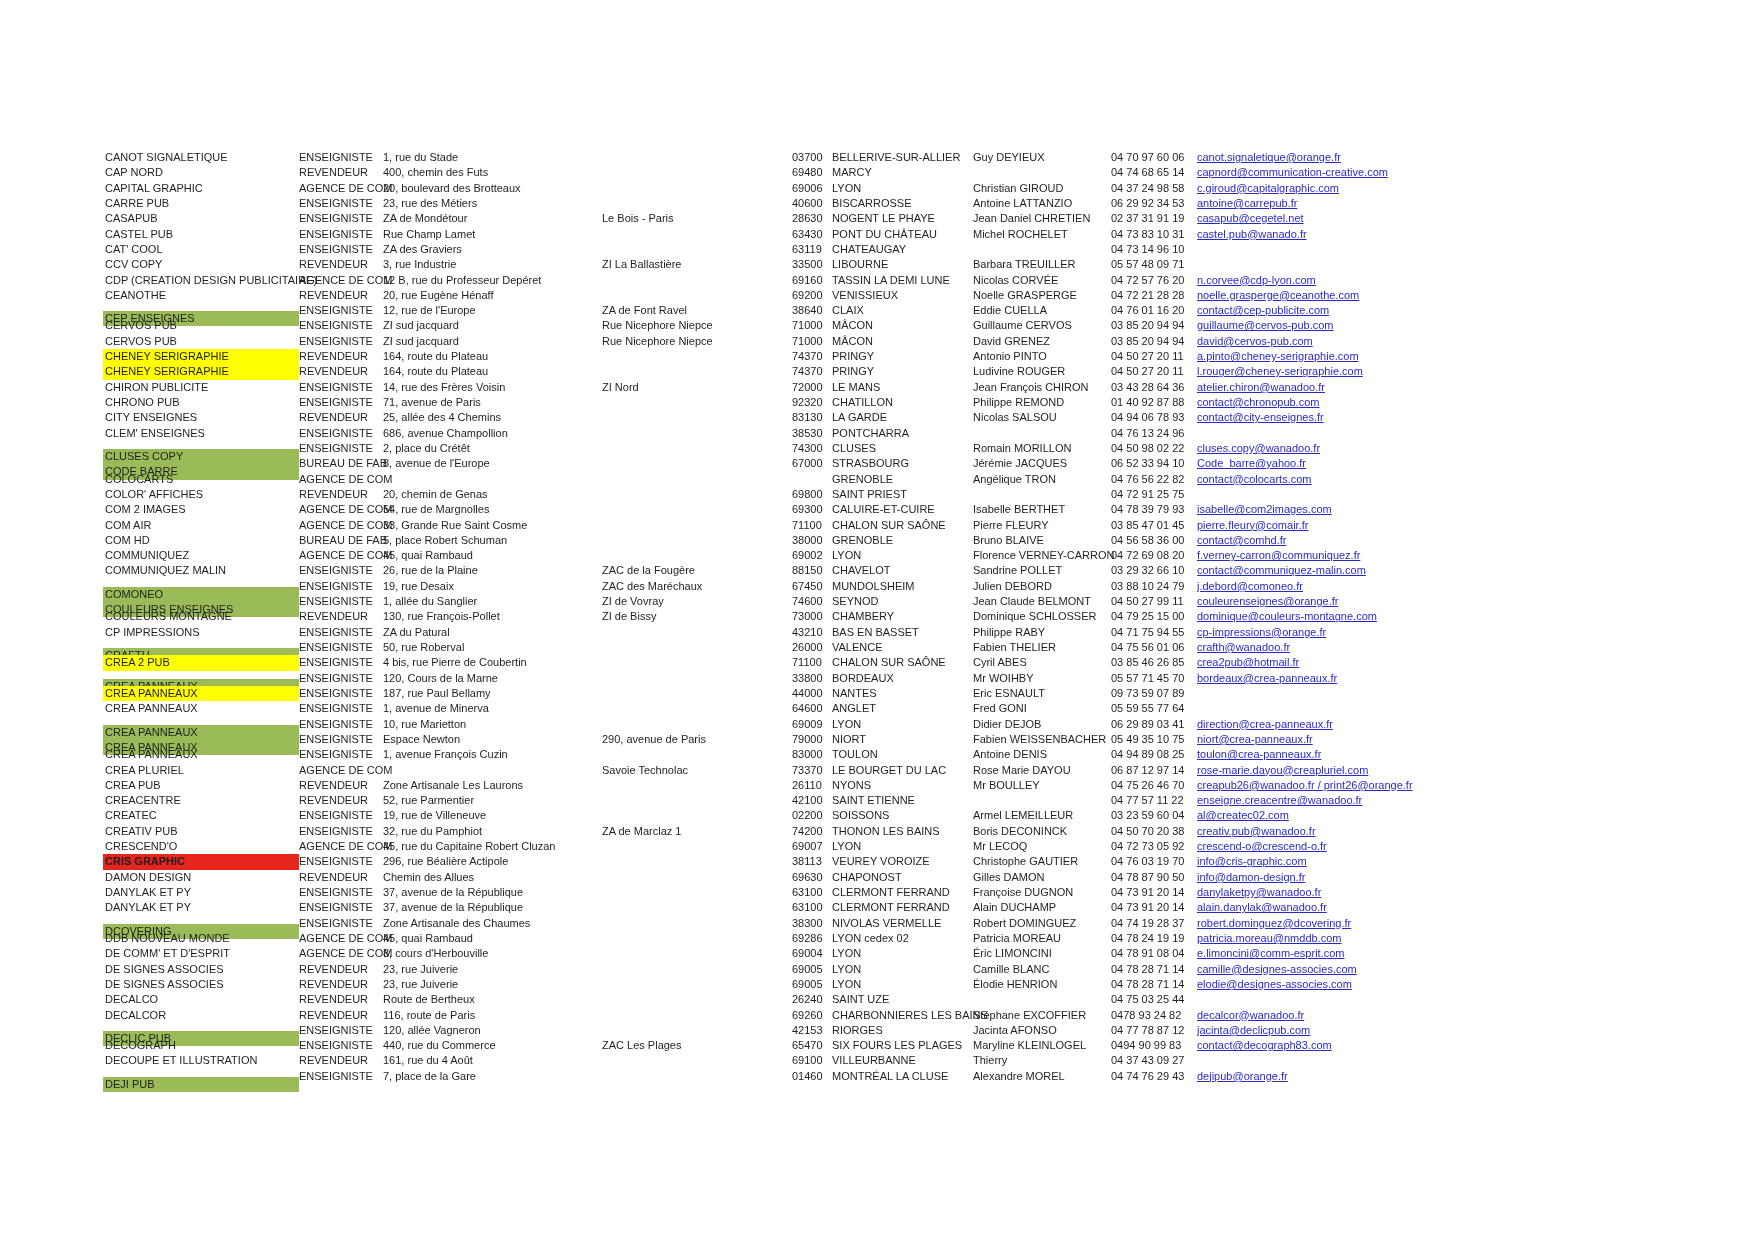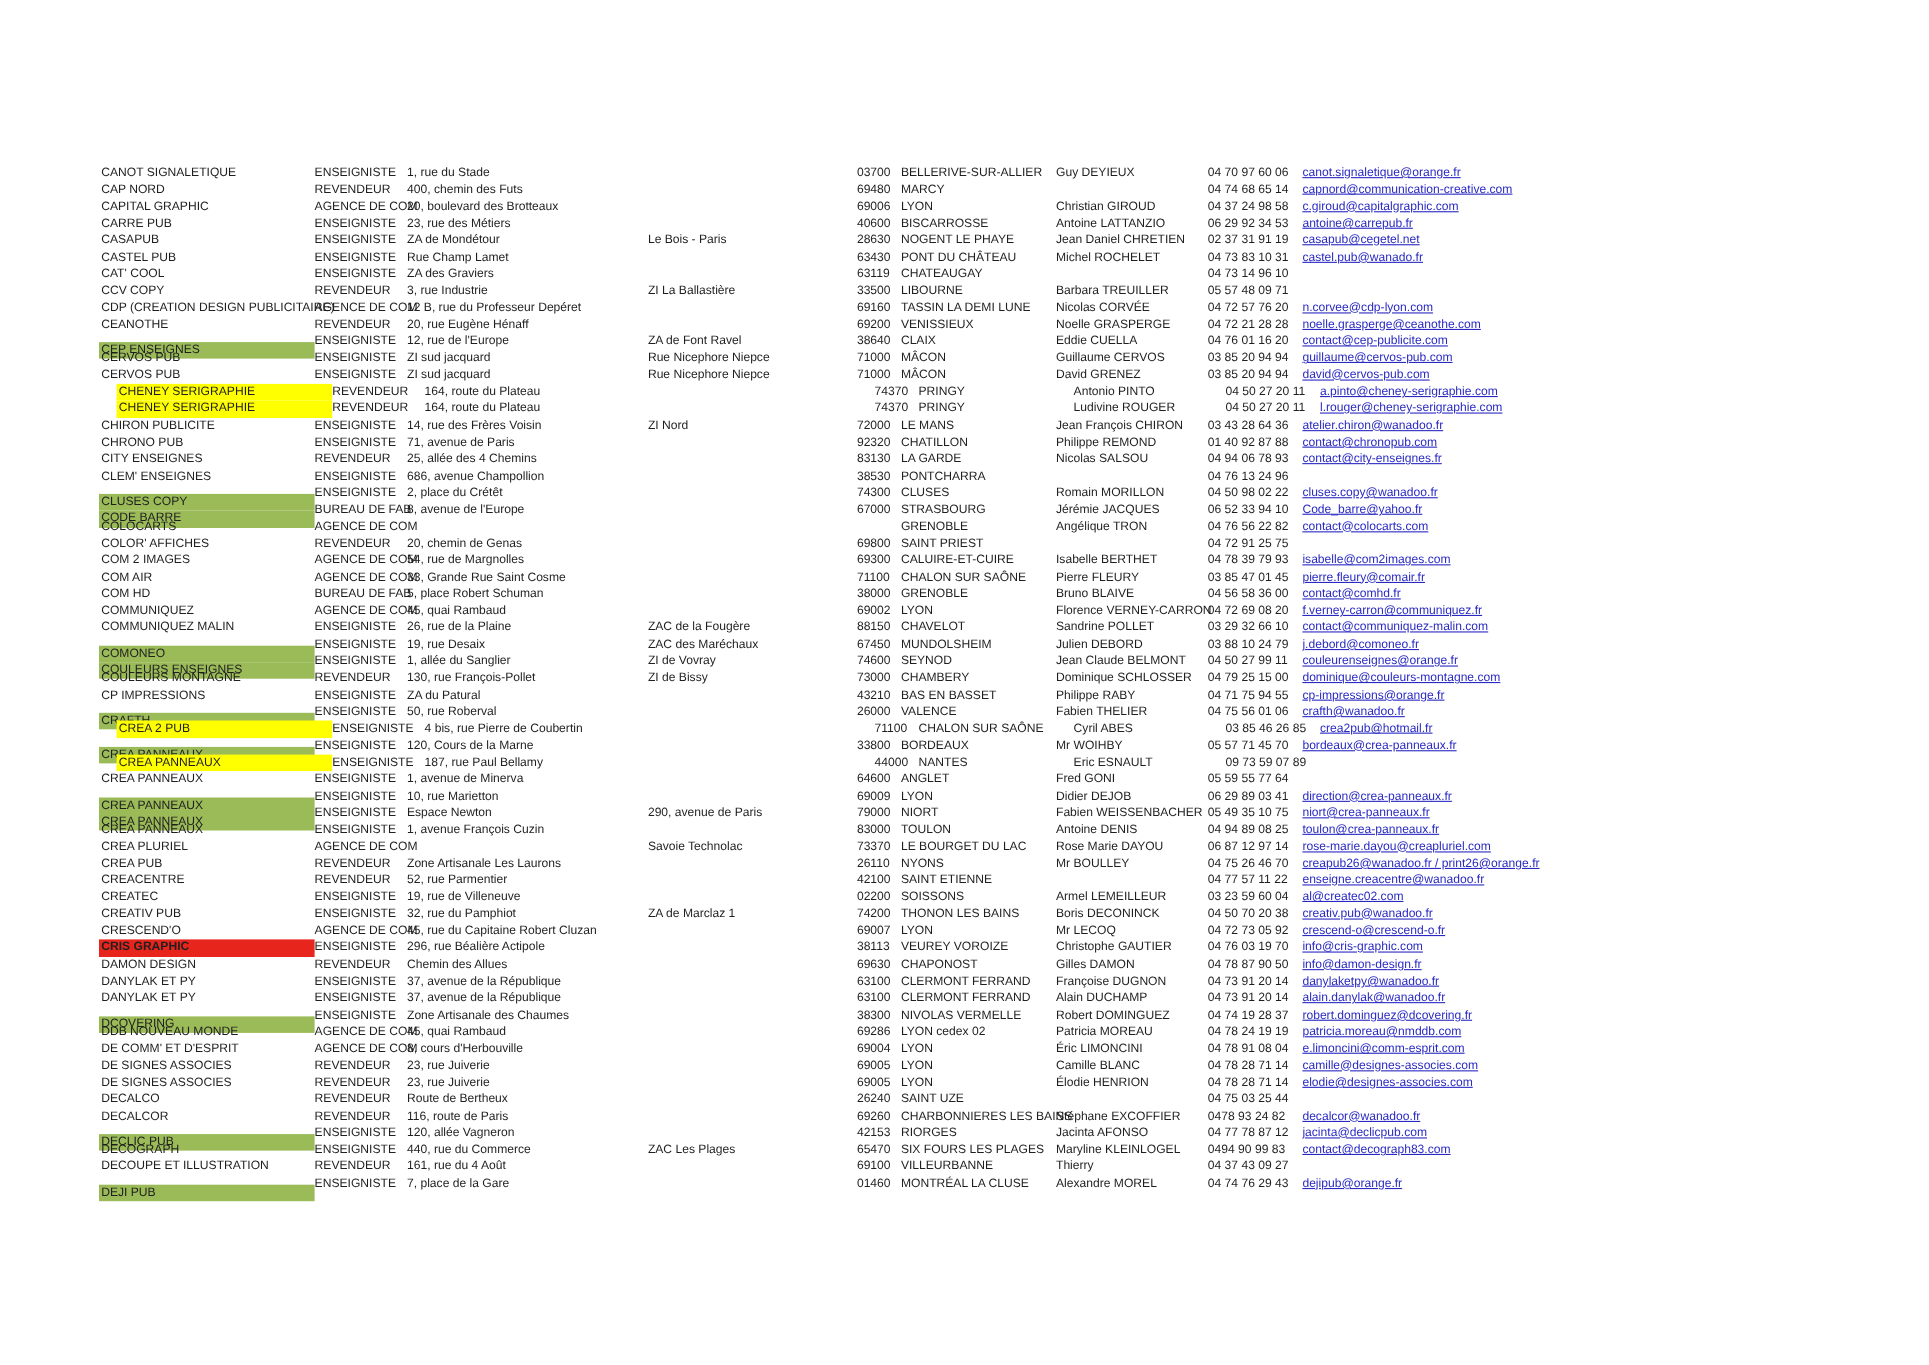--- a/index.html
+++ b/index.html
@@ -6,21 +6,21 @@
     margin: 0;
     padding: 0;
     background: #ffffff;
     width: 1754px;
     height: 1241px;
     overflow: hidden;
     font-family: "Liberation Sans", "DejaVu Sans", sans-serif;
   }
   #sheet {
     position: absolute;
-    left: 90px;
+    left: 103px;
     top: 150px;
     width: 1620px;
   }
   .row {
     display: flex;
     height: 15.32px;
     align-items: center;
     font-size: 11px;
     color: #1f1f1f;
     white-space: nowrap;
@@ -29,21 +29,21 @@
   .name    { width: 194px; padding-left: 2px; }
   .type    { width: 84px; }
   .addr    { width: 219px; }
   .addr2   { width: 190px; }
   .pc      { width: 181px; }
   .postal  { display: inline-block; width: 40px; }
   .contact { width: 138px; }
   .phone   { width: 86px; }
   .email   { flex: 1 1 auto; }
   .hl-green  { background: var(--hl-green); margin-top: 16px; }
-  .hl-yellow { background: var(--hl-yellow); margin-left: 16px; }
+  .hl-yellow { background: var(--hl-yellow); }
   .hl-red    { background: var(--hl-red); font-weight: bold; }
   a.mail {
     color: var(--link-color);
     text-decoration: underline;
     cursor: pointer;
   }
 </style>
 </head>
 <body>
 

